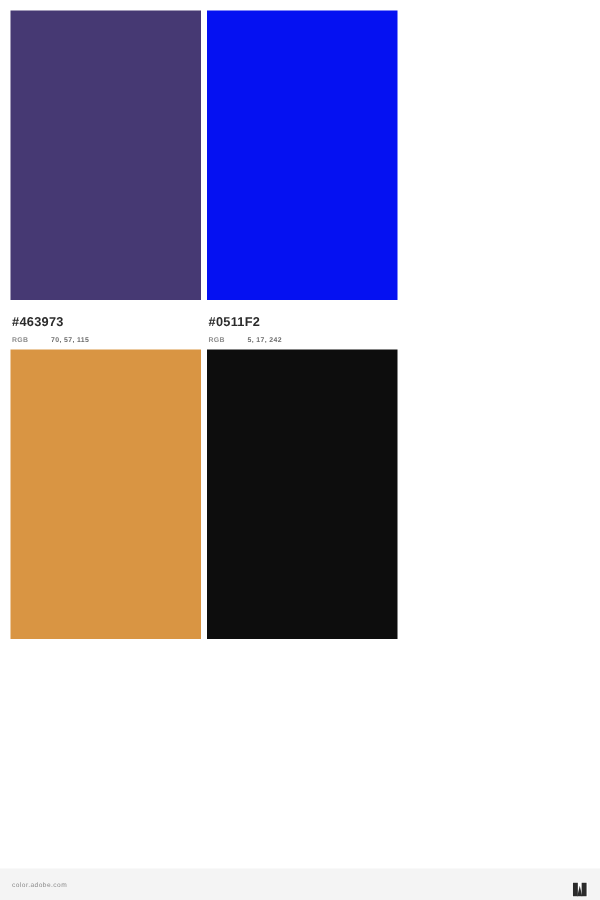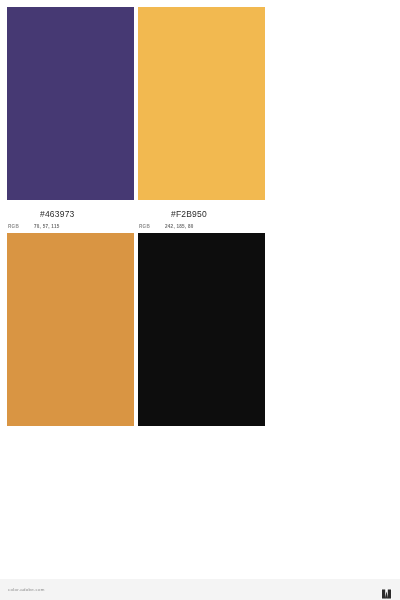--- a/index.html
+++ b/index.html
@@ -47,26 +47,25 @@
     display: block;
   }
 
   .swatch-meta {
     padding-top: 9px;
     padding-left: 1px;
   }
 
   .swatch-hex {
     font-size: 8.5px;
-    font-weight: normal;
+    font-weight: bold;
     color: #2b2b2b;
     letter-spacing: 0.2px;
     line-height: 11px;
     white-space: nowrap;
-    margin-left: 32px;
   }
 
   .swatch-rgb-row {
     display: flex;
     align-items: baseline;
     margin-top: 4px;
     white-space: nowrap;
   }
 
   .swatch-rgb-label {
@@ -122,26 +121,26 @@
         <div class="swatch-chip" style="background: rgb(70, 57, 115);"></div>
         <div class="swatch-meta">
           <div class="swatch-hex">#463973</div>
           <div class="swatch-rgb-row">
             <span class="swatch-rgb-label">RGB</span>
             <span class="swatch-rgb-value">70, 57, 115</span>
           </div>
         </div>
       </div>
       <div class="swatch-card">
-        <div class="swatch-chip" style="background: rgb(242, 185, 80);"></div>
+        <div class="swatch-chip" style="background: rgb(5, 17, 242);"></div>
         <div class="swatch-meta">
-          <div class="swatch-hex">#F2B950</div>
+          <div class="swatch-hex">#0511F2</div>
           <div class="swatch-rgb-row">
             <span class="swatch-rgb-label">RGB</span>
-            <span class="swatch-rgb-value">242, 185, 80</span>
+            <span class="swatch-rgb-value">5, 17, 242</span>
           </div>
         </div>
       </div>
       <div class="swatch-card">
         <div class="swatch-chip" style="background: rgb(217, 149, 67);"></div>
       </div>
       <div class="swatch-card">
         <div class="swatch-chip" style="background: rgb(13, 13, 13);"></div>
       </div>
     </div>

